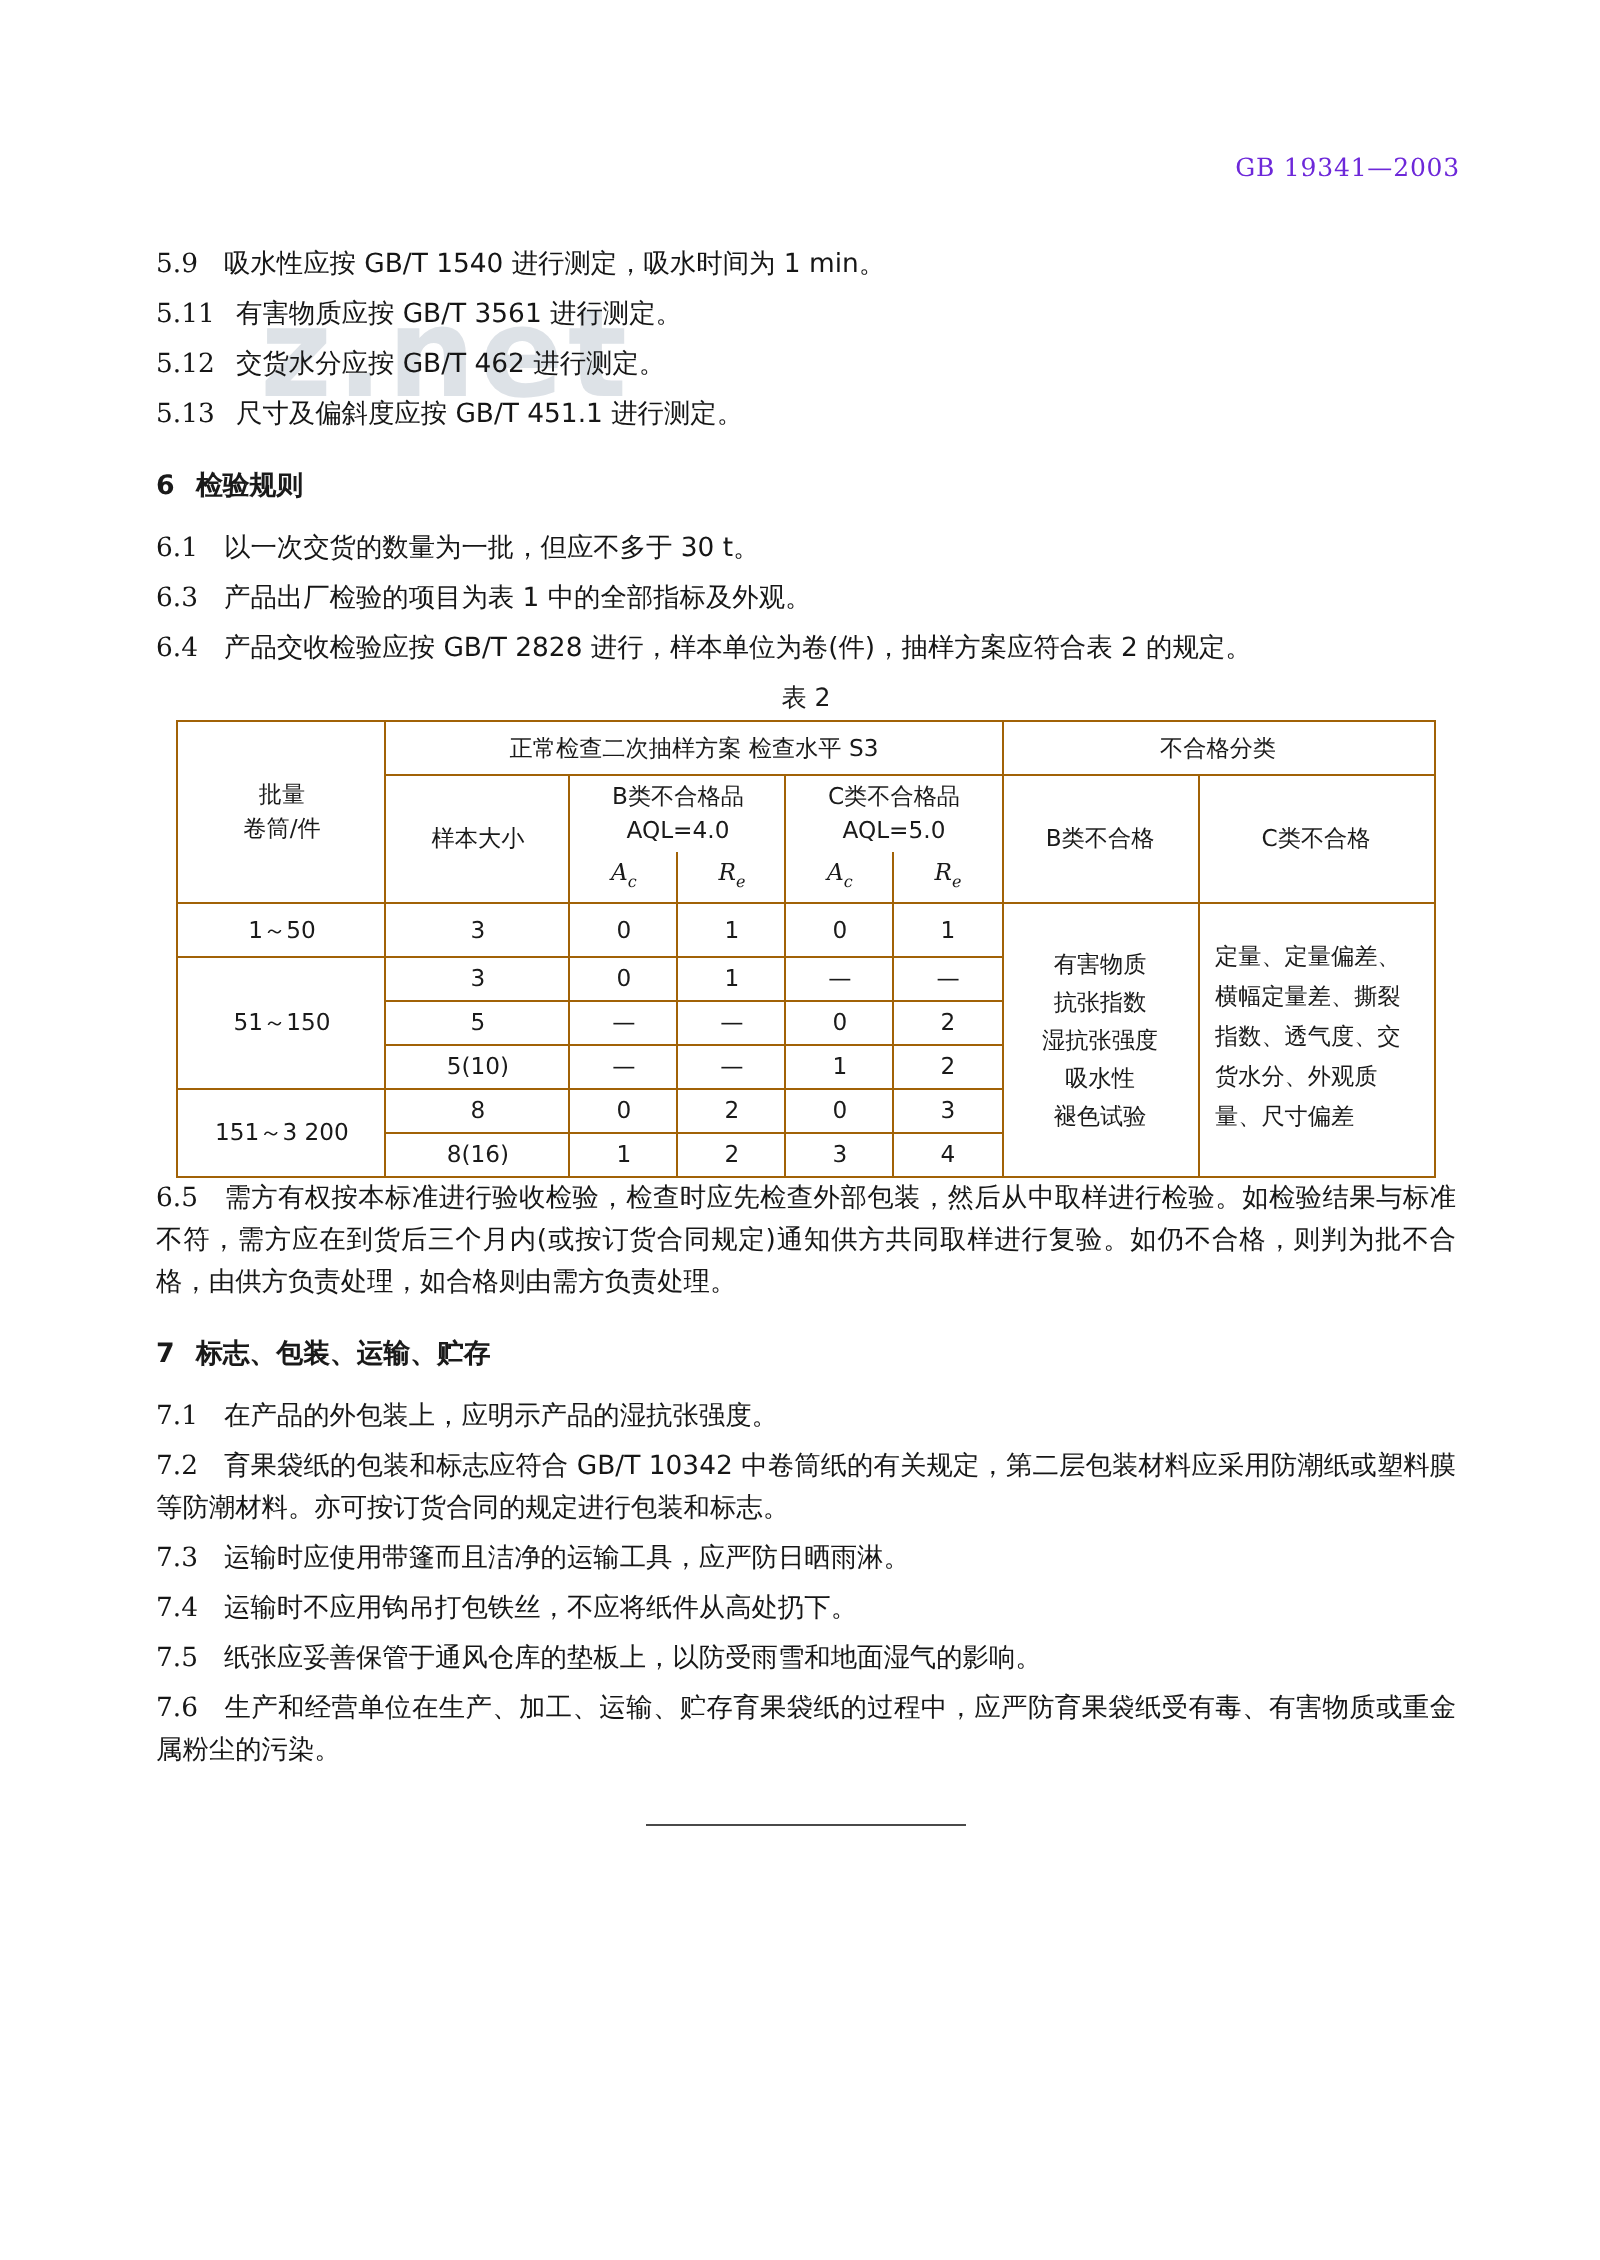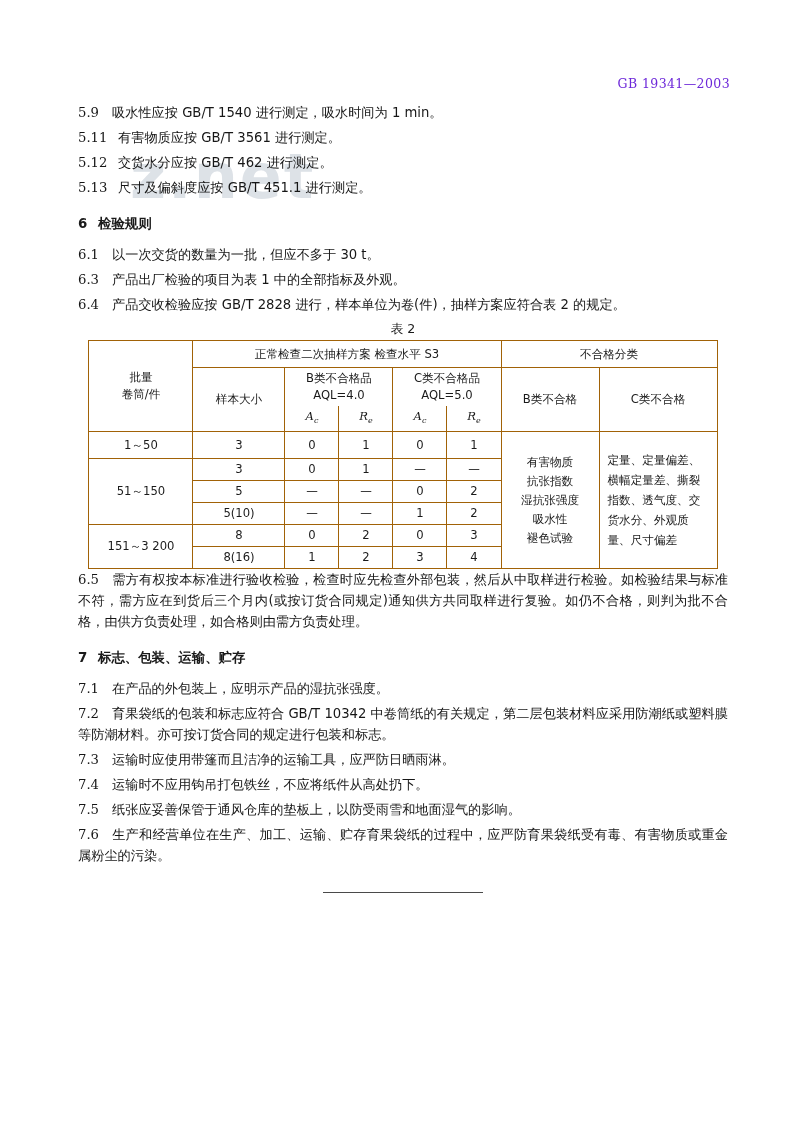--- a/index.html
+++ b/index.html
@@ -41,21 +41,21 @@
     right: 70px;
     top: 76px;
     font-size: 12.5px;
     letter-spacing: 0.4px;
     color: #6d28d9;
     font-family: "DejaVu Serif", "Liberation Serif", serif;
   }
   .body-area {
     position: absolute;
     left: 78px;
-    top: 102px;
+    top: 122px;
     width: 650px;
   }
   p.cl {
     margin: 0 0 4px 0;
     font-size: 13.2px;
     line-height: 21px;
     text-align: justify;
     color: #161616;
   }
   p.cl .num {
@@ -102,20 +102,21 @@
   table.t2 td.cls {
     text-align: center;
     line-height: 19px;
     font-size: 11.6px;
   }
   table.t2 td.cls.left {
     text-align: left;
     padding-left: 8px;
     padding-right: 6px;
     line-height: 20px;
+    font-family: Liberation Mono, monospace;
   }
   .sub { font-size: 8px; vertical-align: sub; }
   .ital { font-style: italic; font-family: "DejaVu Serif","Liberation Serif",serif; }
   .endrule {
     width: 160px;
     height: 1px;
     background: #4a4a4a;
     margin: 26px auto 0 auto;
   }
   .after-table { margin-top: 10px; }

